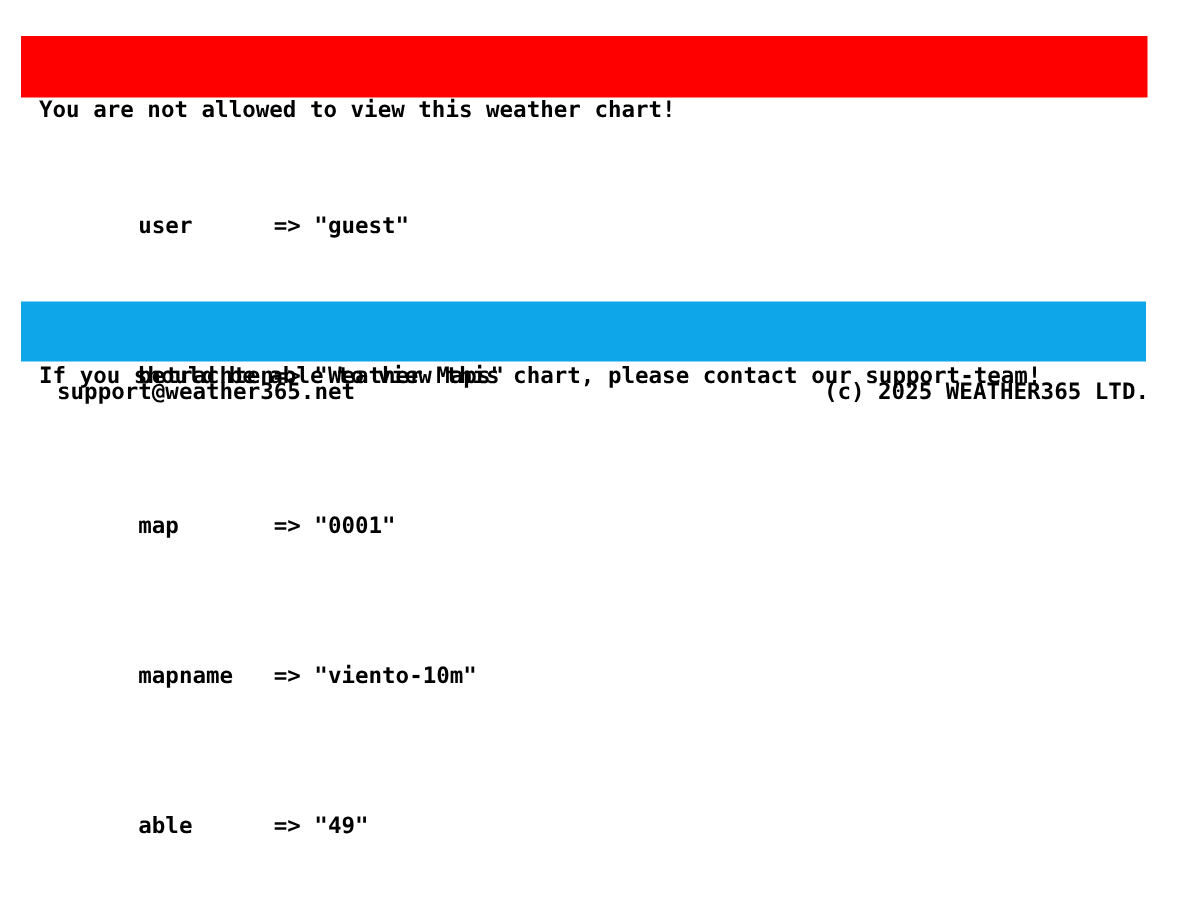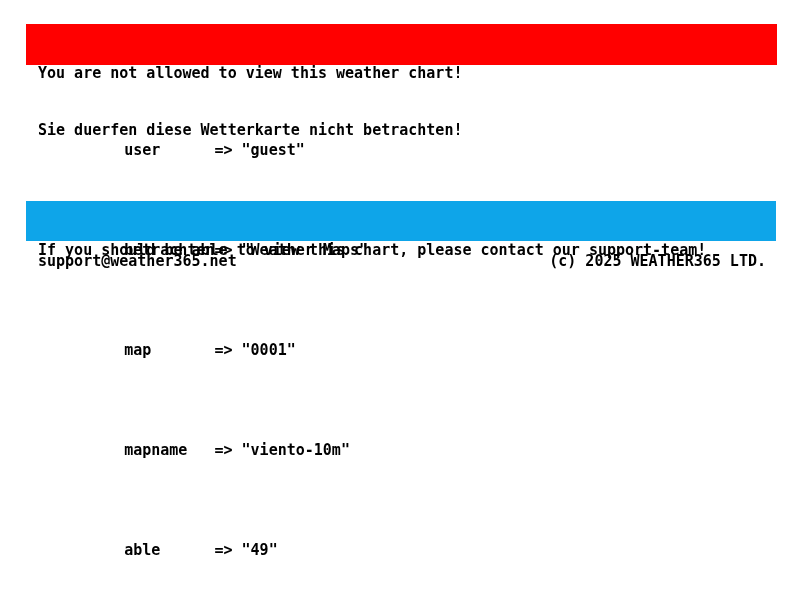--- a/index.html
+++ b/index.html
@@ -10,21 +10,21 @@
     height: 600px;
     background: #ffffff;
     overflow: hidden;
     font-family: "DejaVu Sans Mono", "Liberation Mono", monospace;
     font-size: 15px;
     color: #000000;
     white-space: pre;
   }
   .banner {
     position: absolute;
-    left: 26px;
+    left: 14px;
     padding: 2px 0 0 12px;
     line-height: 19px;
     font-weight: bold;
   }
   .banner-error {
     top: 24px;
     width: 751px;
     height: 41px;
   }
   .banner-support {
@@ -35,21 +35,20 @@
   .params {
     position: absolute;
     left: 38px;
     top: 80px;
     line-height: 20px;
     font-weight: bold;
   }
   .param-row .param-key {
     display: inline-block;
     width: 10ch;
-    margin-left: 32px;
   }
   .param-row .param-value {
     margin-left: 1ch;
   }
   .footer {
     position: absolute;
     left: 38px;
     top: 251px;
     width: 728px;
     display: flex;
@@ -58,21 +57,20 @@
     font-weight: bold;
   }
 </style>
 </head>
 <body>
 
 <div class="screen">
 
   <div class="banner banner-error" style="background-color: rgb(255, 0, 0);">
     <div>You are not allowed to view this weather chart!</div>
-    <div>Sie duerfen diese Wetterkarte nicht betrachten!</div>
   </div>
 
   <div class="params">
     <div class="param-row">
       <span class="param-key">user</span><span class="param-arrow">=&gt;</span><span class="param-value">"guest"</span>
     </div>
     <div class="param-row">
       <span class="param-key">betrachten</span><span class="param-arrow">=&gt;</span><span class="param-value">"Weather Maps"</span>
     </div>
     <div class="param-row">

